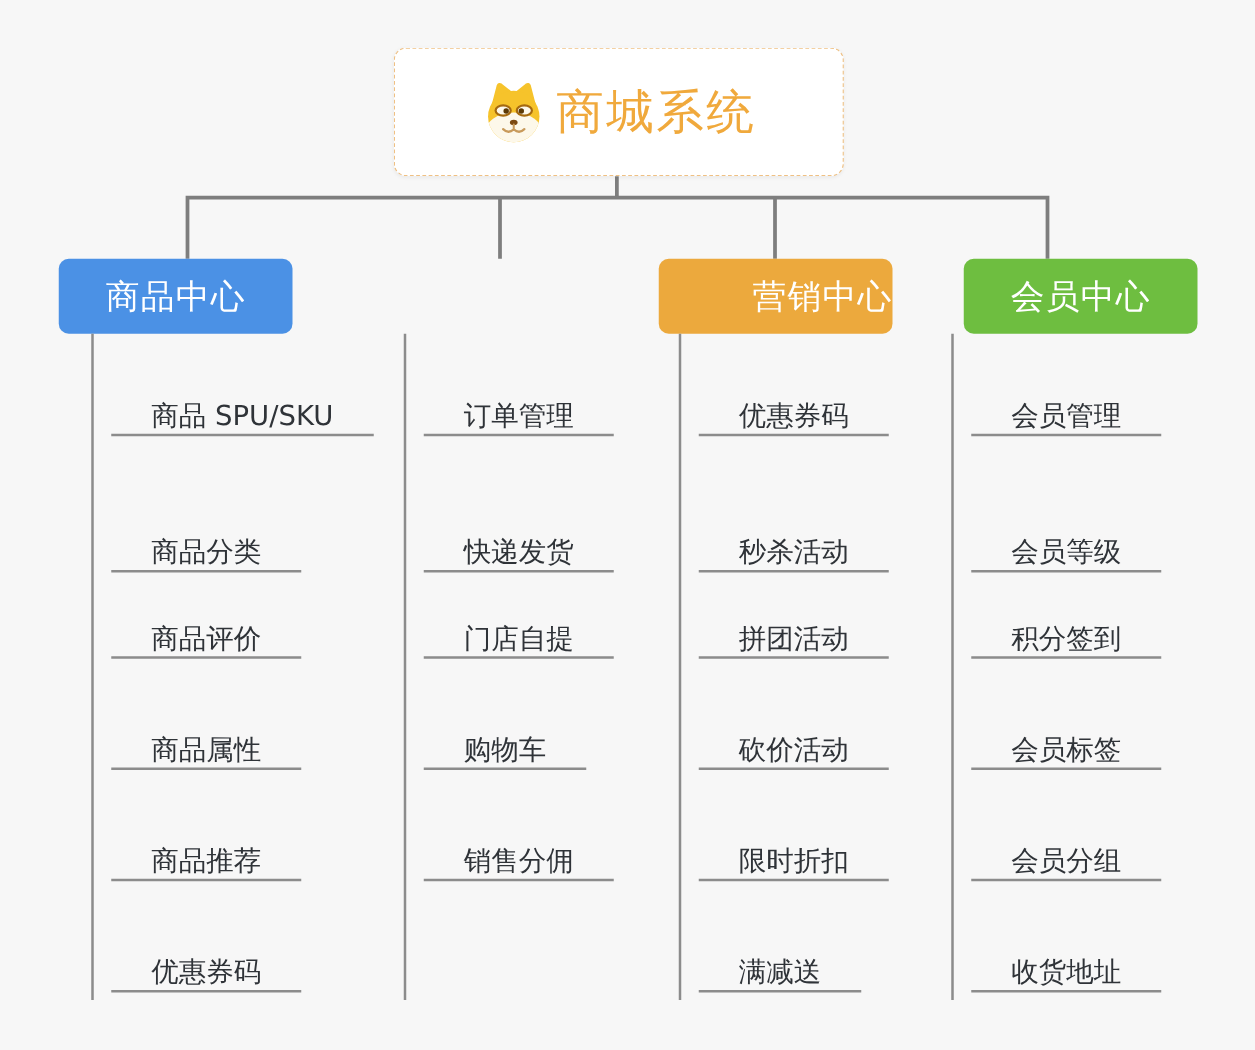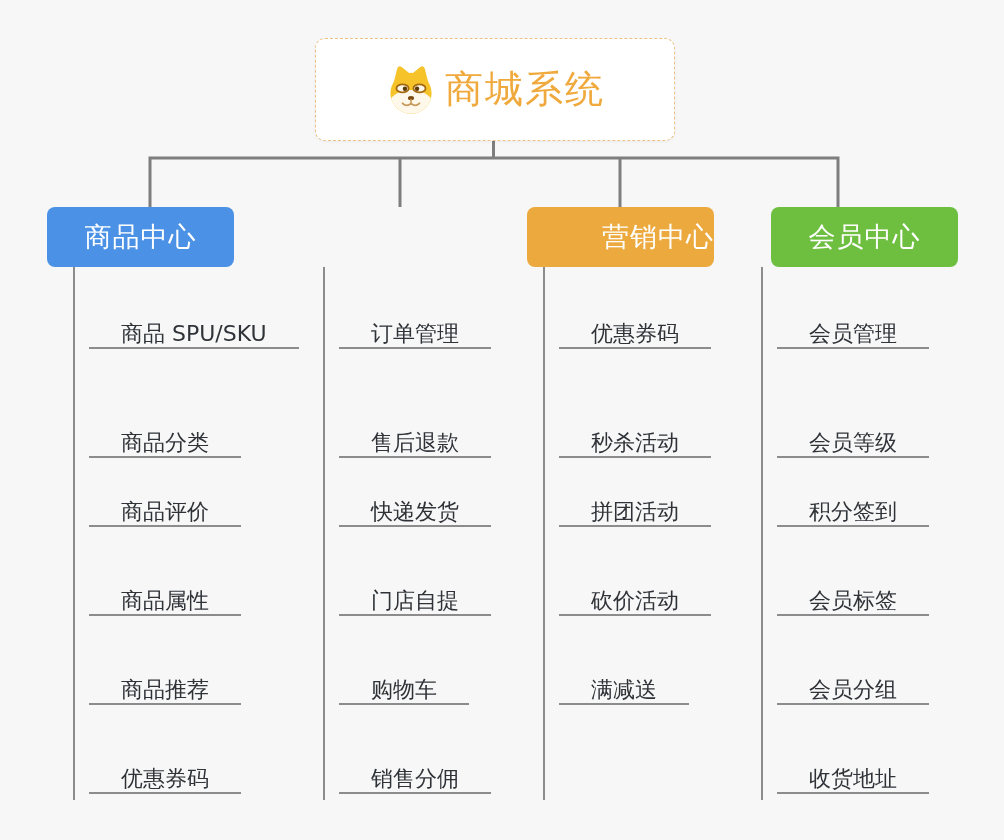--- a/index.html
+++ b/index.html
@@ -105,32 +105,32 @@
     <div class="child-topic">商品 SPU/SKU</div>
     <div class="child-topic">商品分类</div>
     <div class="child-topic">商品评价</div>
     <div class="child-topic">商品属性</div>
     <div class="child-topic">商品推荐</div>
     <div class="child-topic">优惠券码</div>
   </div>
 
   <div class="children c1">
     <div class="child-topic">订单管理</div>
-    <div class="child-topic">售后退款</div>
     <div class="child-topic">快递发货</div>
     <div class="child-topic">门店自提</div>
     <div class="child-topic">购物车</div>
     <div class="child-topic">销售分佣</div>
   </div>
 
   <div class="children c2">
     <div class="child-topic">优惠券码</div>
     <div class="child-topic">秒杀活动</div>
     <div class="child-topic">拼团活动</div>
     <div class="child-topic">砍价活动</div>
+    <div class="child-topic">限时折扣</div>
     <div class="child-topic">满减送</div>
   </div>
 
   <div class="children c3">
     <div class="child-topic">会员管理</div>
     <div class="child-topic">会员等级</div>
     <div class="child-topic">积分签到</div>
     <div class="child-topic">会员标签</div>
     <div class="child-topic">会员分组</div>
     <div class="child-topic">收货地址</div>

